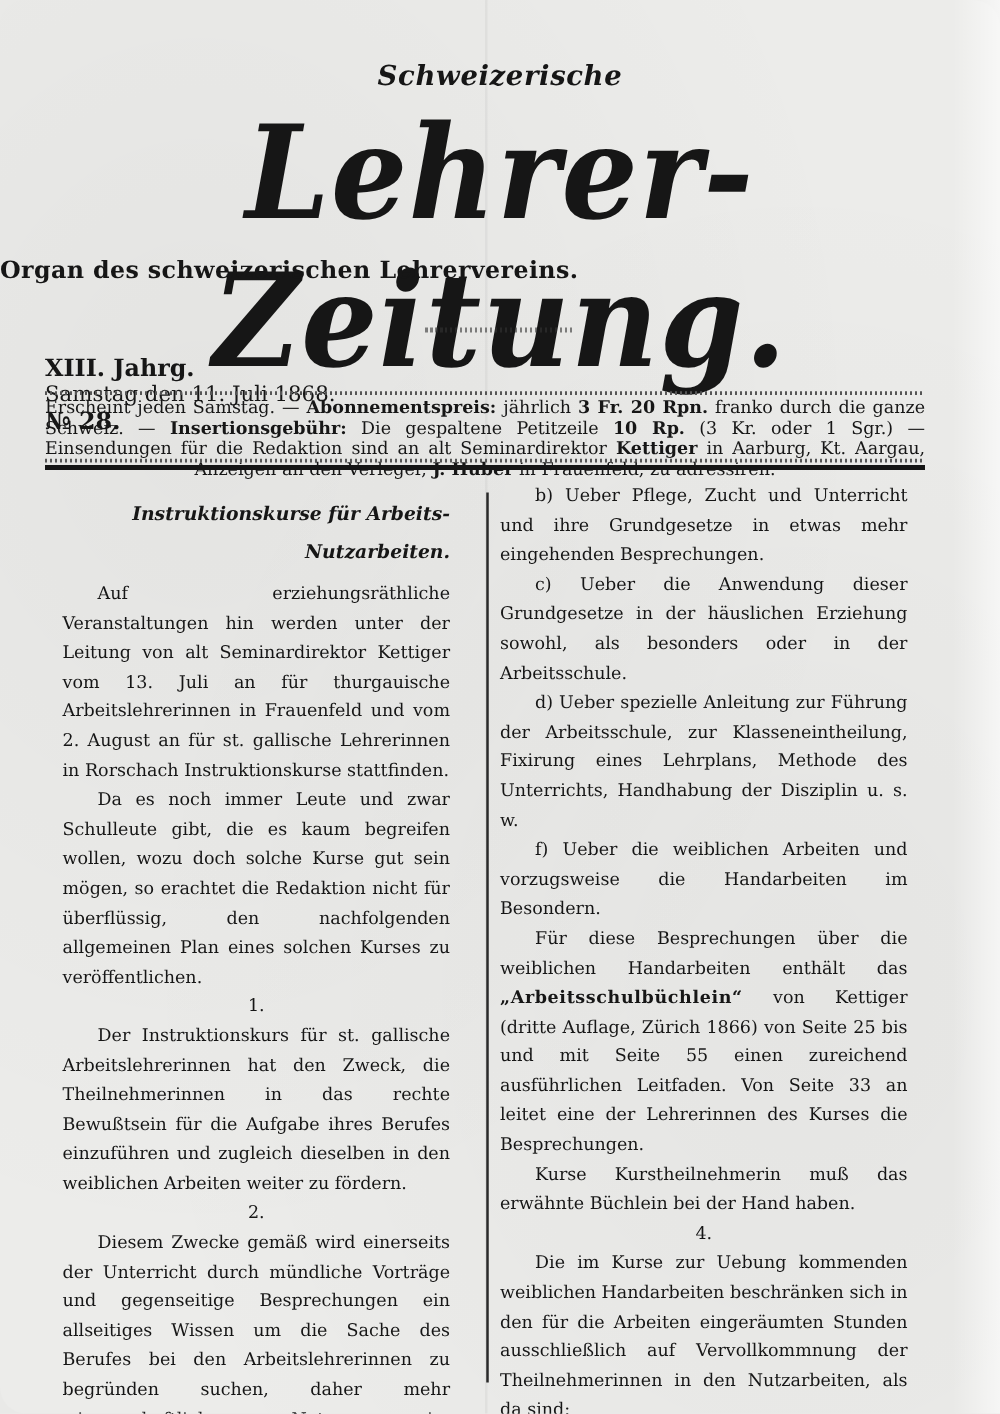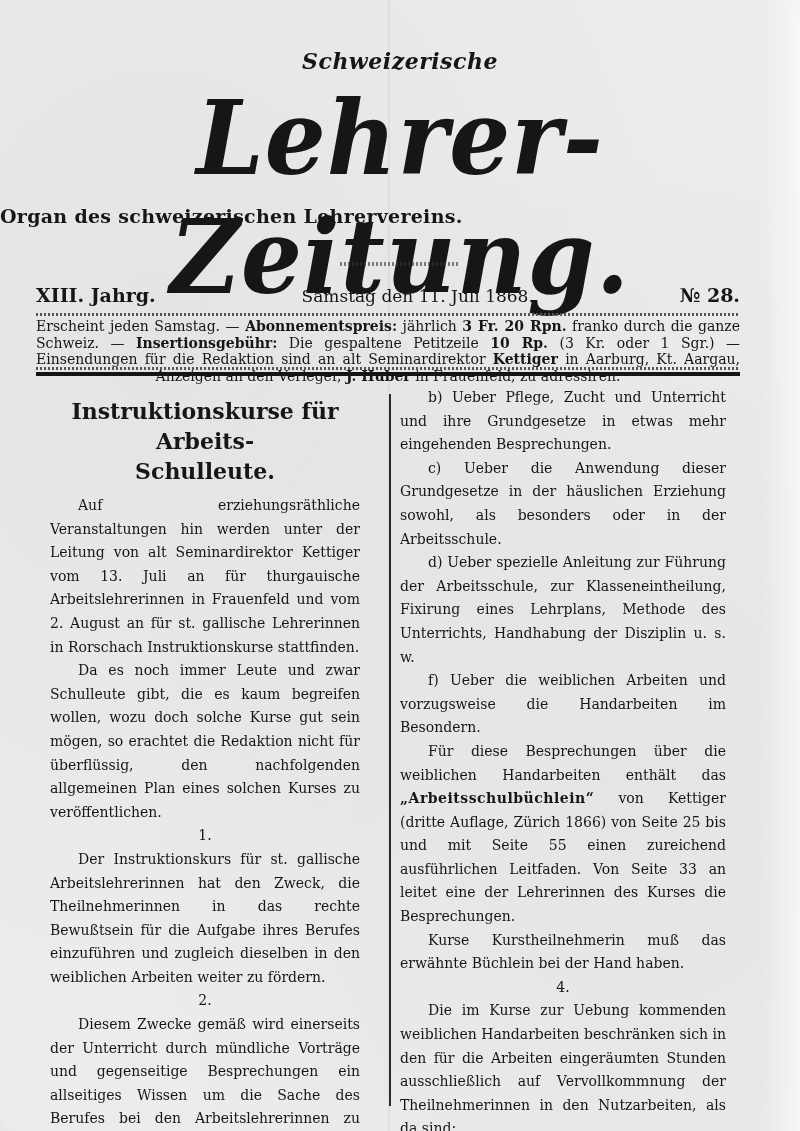--- a/index.html
+++ b/index.html
@@ -44,21 +44,21 @@
     font-weight: bold; font-size: 19px; letter-spacing: 0.3px;
   }
   .wavy-short {
     position: absolute; left: 340px; top: 262px; width: 120px; height: 4px;
     background: repeating-linear-gradient(90deg, #333 0 2px, transparent 2px 4px);
     opacity: 0.6;
   }
 
   .dateline {
     position: absolute; left: 36px; width: 704px; top: 284px; height: 26px;
-    display: flex; justify-content: space-between; align-items: baseline;
+    display: flex; justify-content: space-between; align-items: baseline; flex-direction: column;
   }
   .dateline .vol { font-weight: bold; font-size: 19px; }
   .dateline .date { font-size: 17px; }
   .dateline .num { font-weight: bold; font-size: 19px; text-align: center; }
 
   .rule-wavy {
     position: absolute; left: 36px; width: 704px; height: 3px;
     background: repeating-linear-gradient(90deg, #555 0 2px, transparent 2px 4px);
   }
   .rule-heavy {
@@ -78,22 +78,22 @@
   }
   .col-left { left: 50px; width: 310px; }
   .col-right { left: 400px; width: 326px; }
   .col-divider {
     position: absolute; left: 389px; top: 394px; width: 2px; height: 712px; background: #2a2a2a;
   }
   .col p { margin: 0; text-indent: 28px; }
   .col .num-heading { text-align: center; text-indent: 0; margin: 0; }
 
   .art-title {
-    text-align: center; font-weight: bold; 
-    font-size: 22px; line-height: 30px; margin: 10px 0 8px 0;
+    text-align: right; font-weight: bold; font-style: italic;
+    font-size: 15px; line-height: 30px; margin: 10px 0 8px 0;
   }
   b.spaced { font-weight: bold; letter-spacing: 0.5px; }
 </style>
 </head>
 <body>
 
 <div class="page">
   <div class="fold"></div>
   <div class="right-edge"></div>
 
@@ -113,21 +113,21 @@
   <div class="subscription"><span>Erscheint jeden Samstag. — </span><b>Abonnementspreis:</b><span> jährlich </span><b>3 Fr. 20 Rpn.</b><span> franko durch die ganze Schweiz. — </span><b>Insertionsgebühr:</b><span> Die gespaltene Petitzeile </span><b>10 Rp.</b><span> (3 Kr. oder 1 Sgr.) — Einsendungen für die Redaktion sind an alt Seminardirektor </span><b>Kettiger</b><span> in Aarburg, Kt. Aargau, Anzeigen an den Verleger, </span><b>J. Huber</b><span> in Frauenfeld, zu adressiren.</span></div>
 
   <div class="rule-wavy" style="top:367px"></div>
   <div class="rule-heavy" style="top:372px"></div>
 
   <div class="col-divider"></div>
 
   <div class="col col-left">
     <div class="art-title">
       <div>Instruktionskurse für Arbeits-</div>
-      <div>Schulleute.</div>
+      <div>Nutzarbeiten.</div>
     </div>
     <p>Auf erziehungsräthliche Veranstaltungen hin werden unter der Leitung von alt Seminardirektor Kettiger vom 13. Juli an für thurgauische Arbeitslehrerinnen in Frauenfeld und vom 2. August an für st. gallische Lehrerinnen in Rorschach Instruktionskurse stattfinden.</p>
     <p>Da es noch immer Leute und zwar Schulleute gibt, die es kaum begreifen wollen, wozu doch solche Kurse gut sein mögen, so erachtet die Redaktion nicht für überflüssig, den nachfolgenden allgemeinen Plan eines solchen Kurses zu veröffentlichen.</p>
     <p class="num-heading">1.</p>
     <p>Der Instruktionskurs für st. gallische Arbeitslehrerinnen hat den Zweck, die Theilnehmerinnen in das rechte Bewußtsein für die Aufgabe ihres Berufes einzuführen und zugleich dieselben in den weiblichen Arbeiten weiter zu fördern.</p>
     <p class="num-heading">2.</p>
     <p>Diesem Zwecke gemäß wird einerseits der Unterricht durch mündliche Vorträge und gegenseitige Besprechungen ein allseitiges Wissen um die Sache des Berufes bei den Arbeitslehrerinnen zu begründen suchen, daher mehr wissenschaftlicher Natur sein; andererseits soll durch Uebung und Anleitung in den nothwendigsten Arbeiten mehr die technische Berufsbildung der Lehrerin gepflegt werden.</p>
 
   </div>
 

